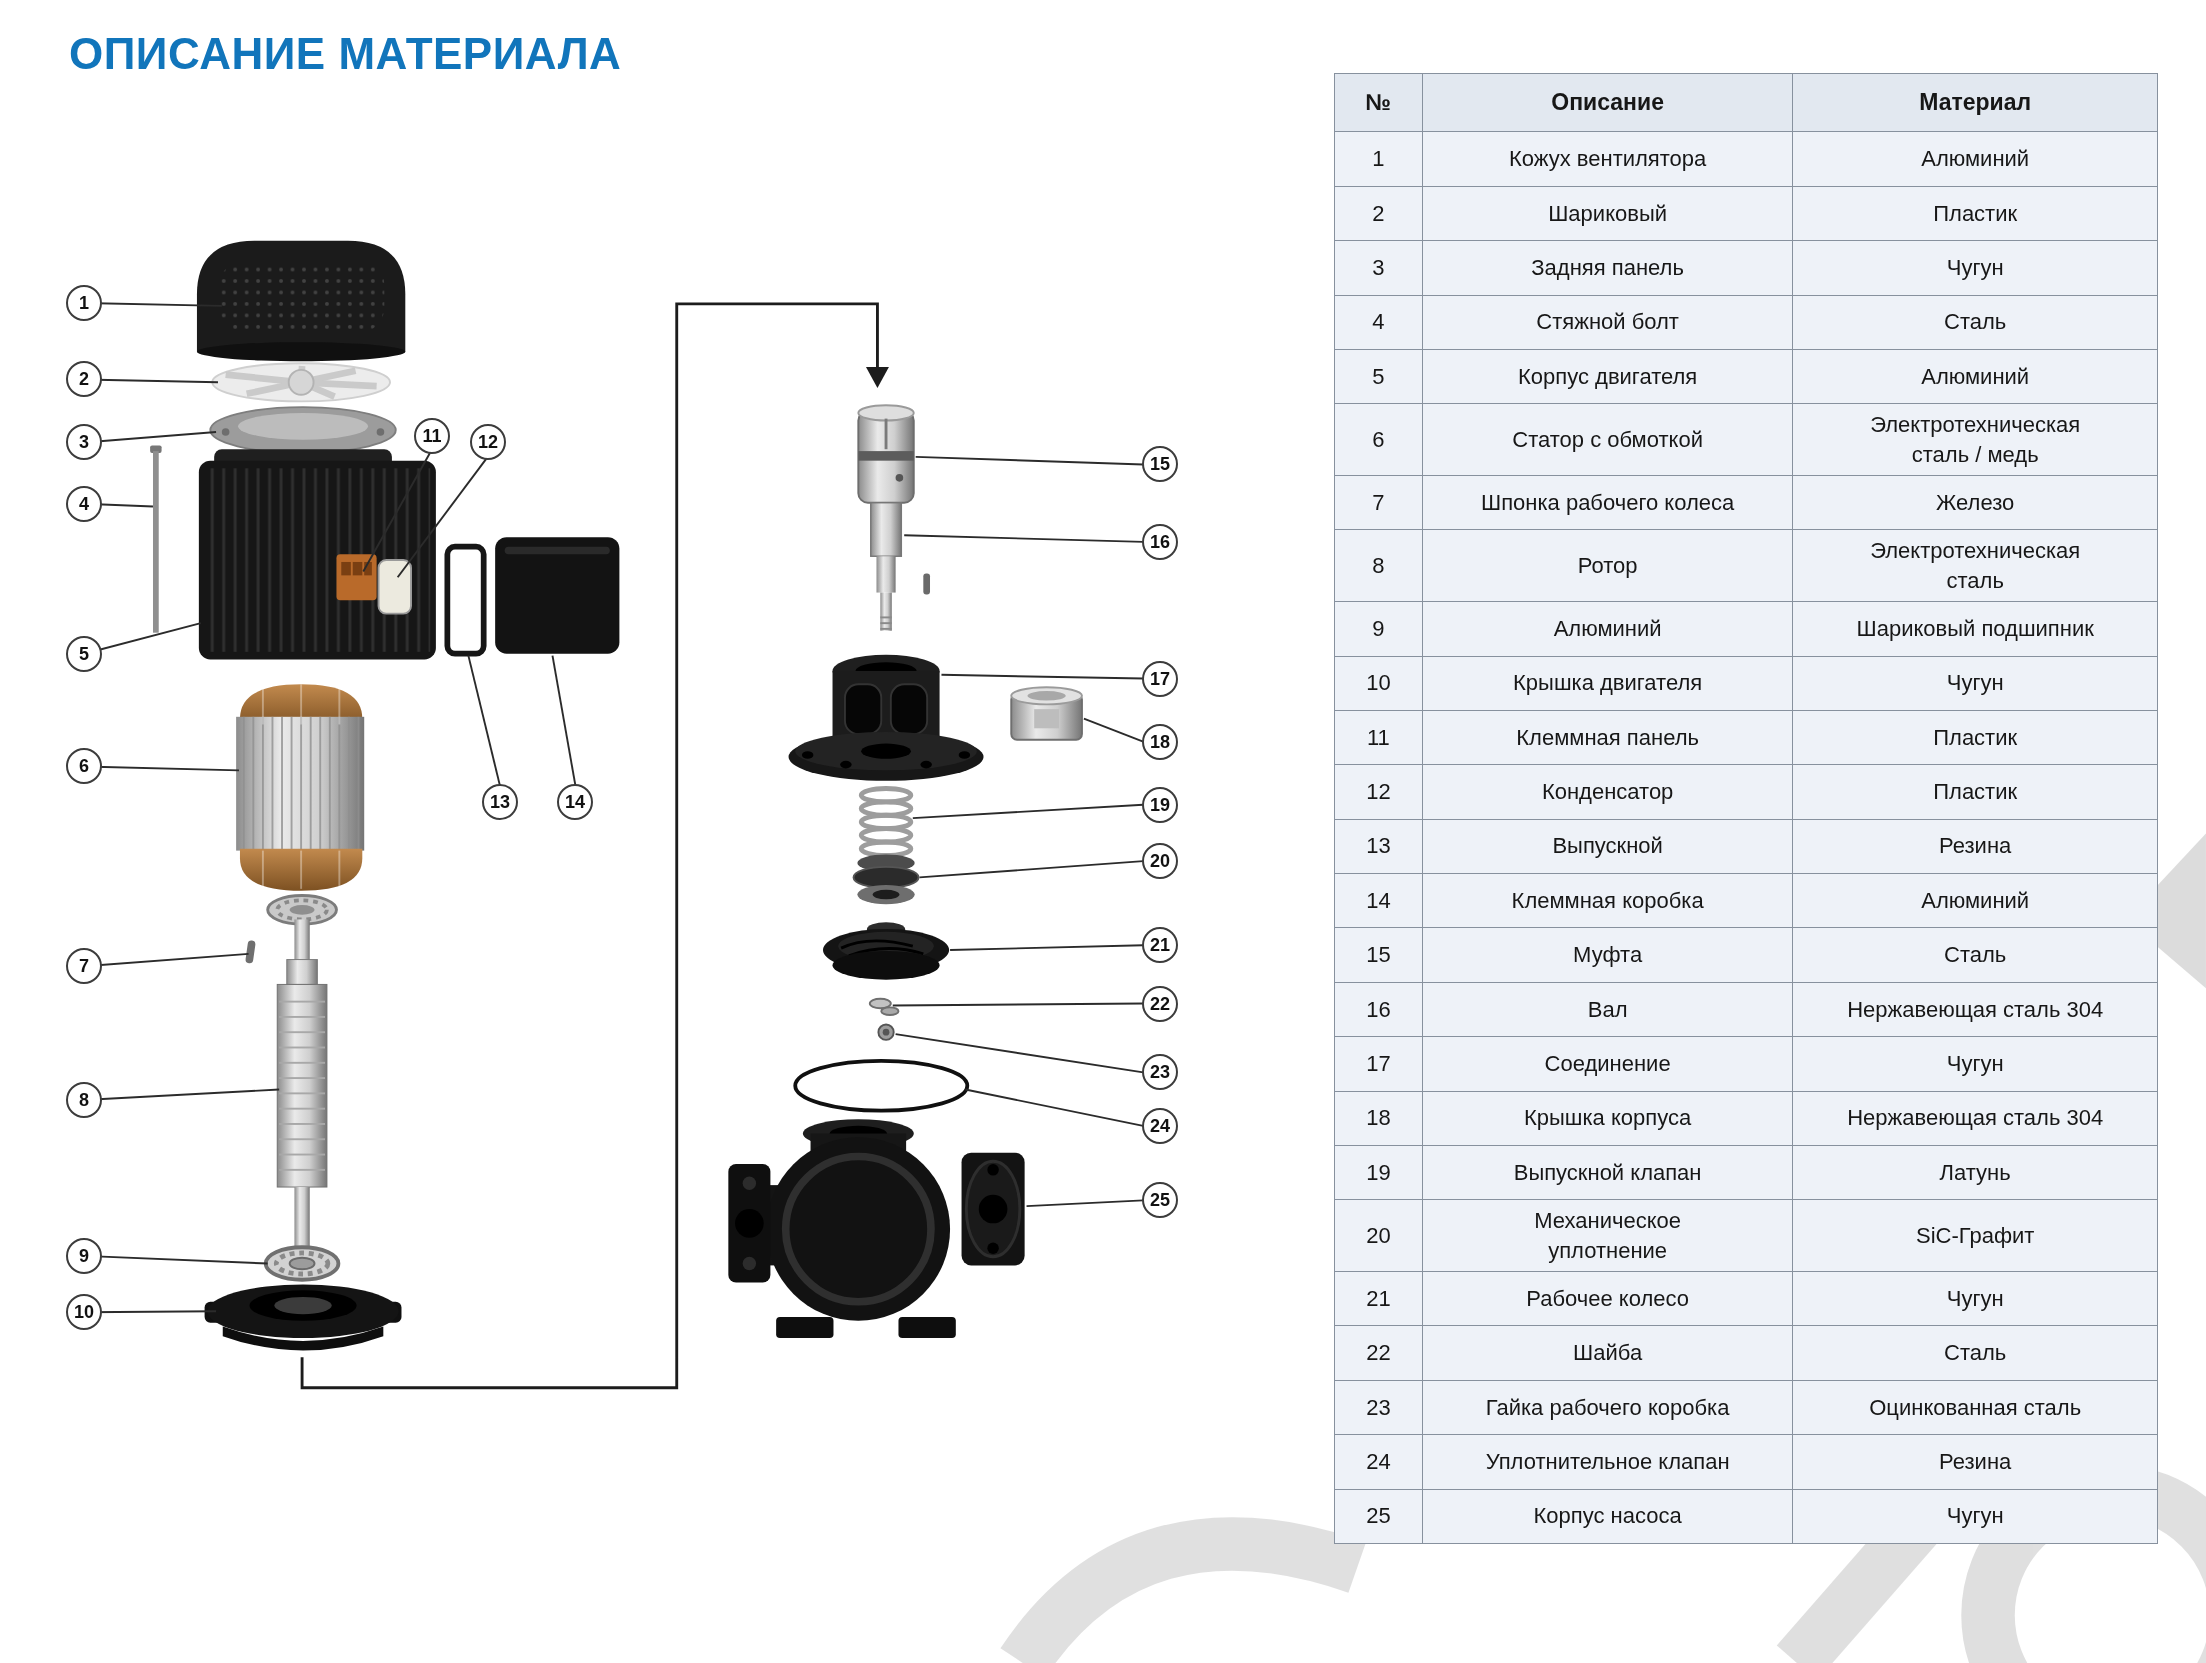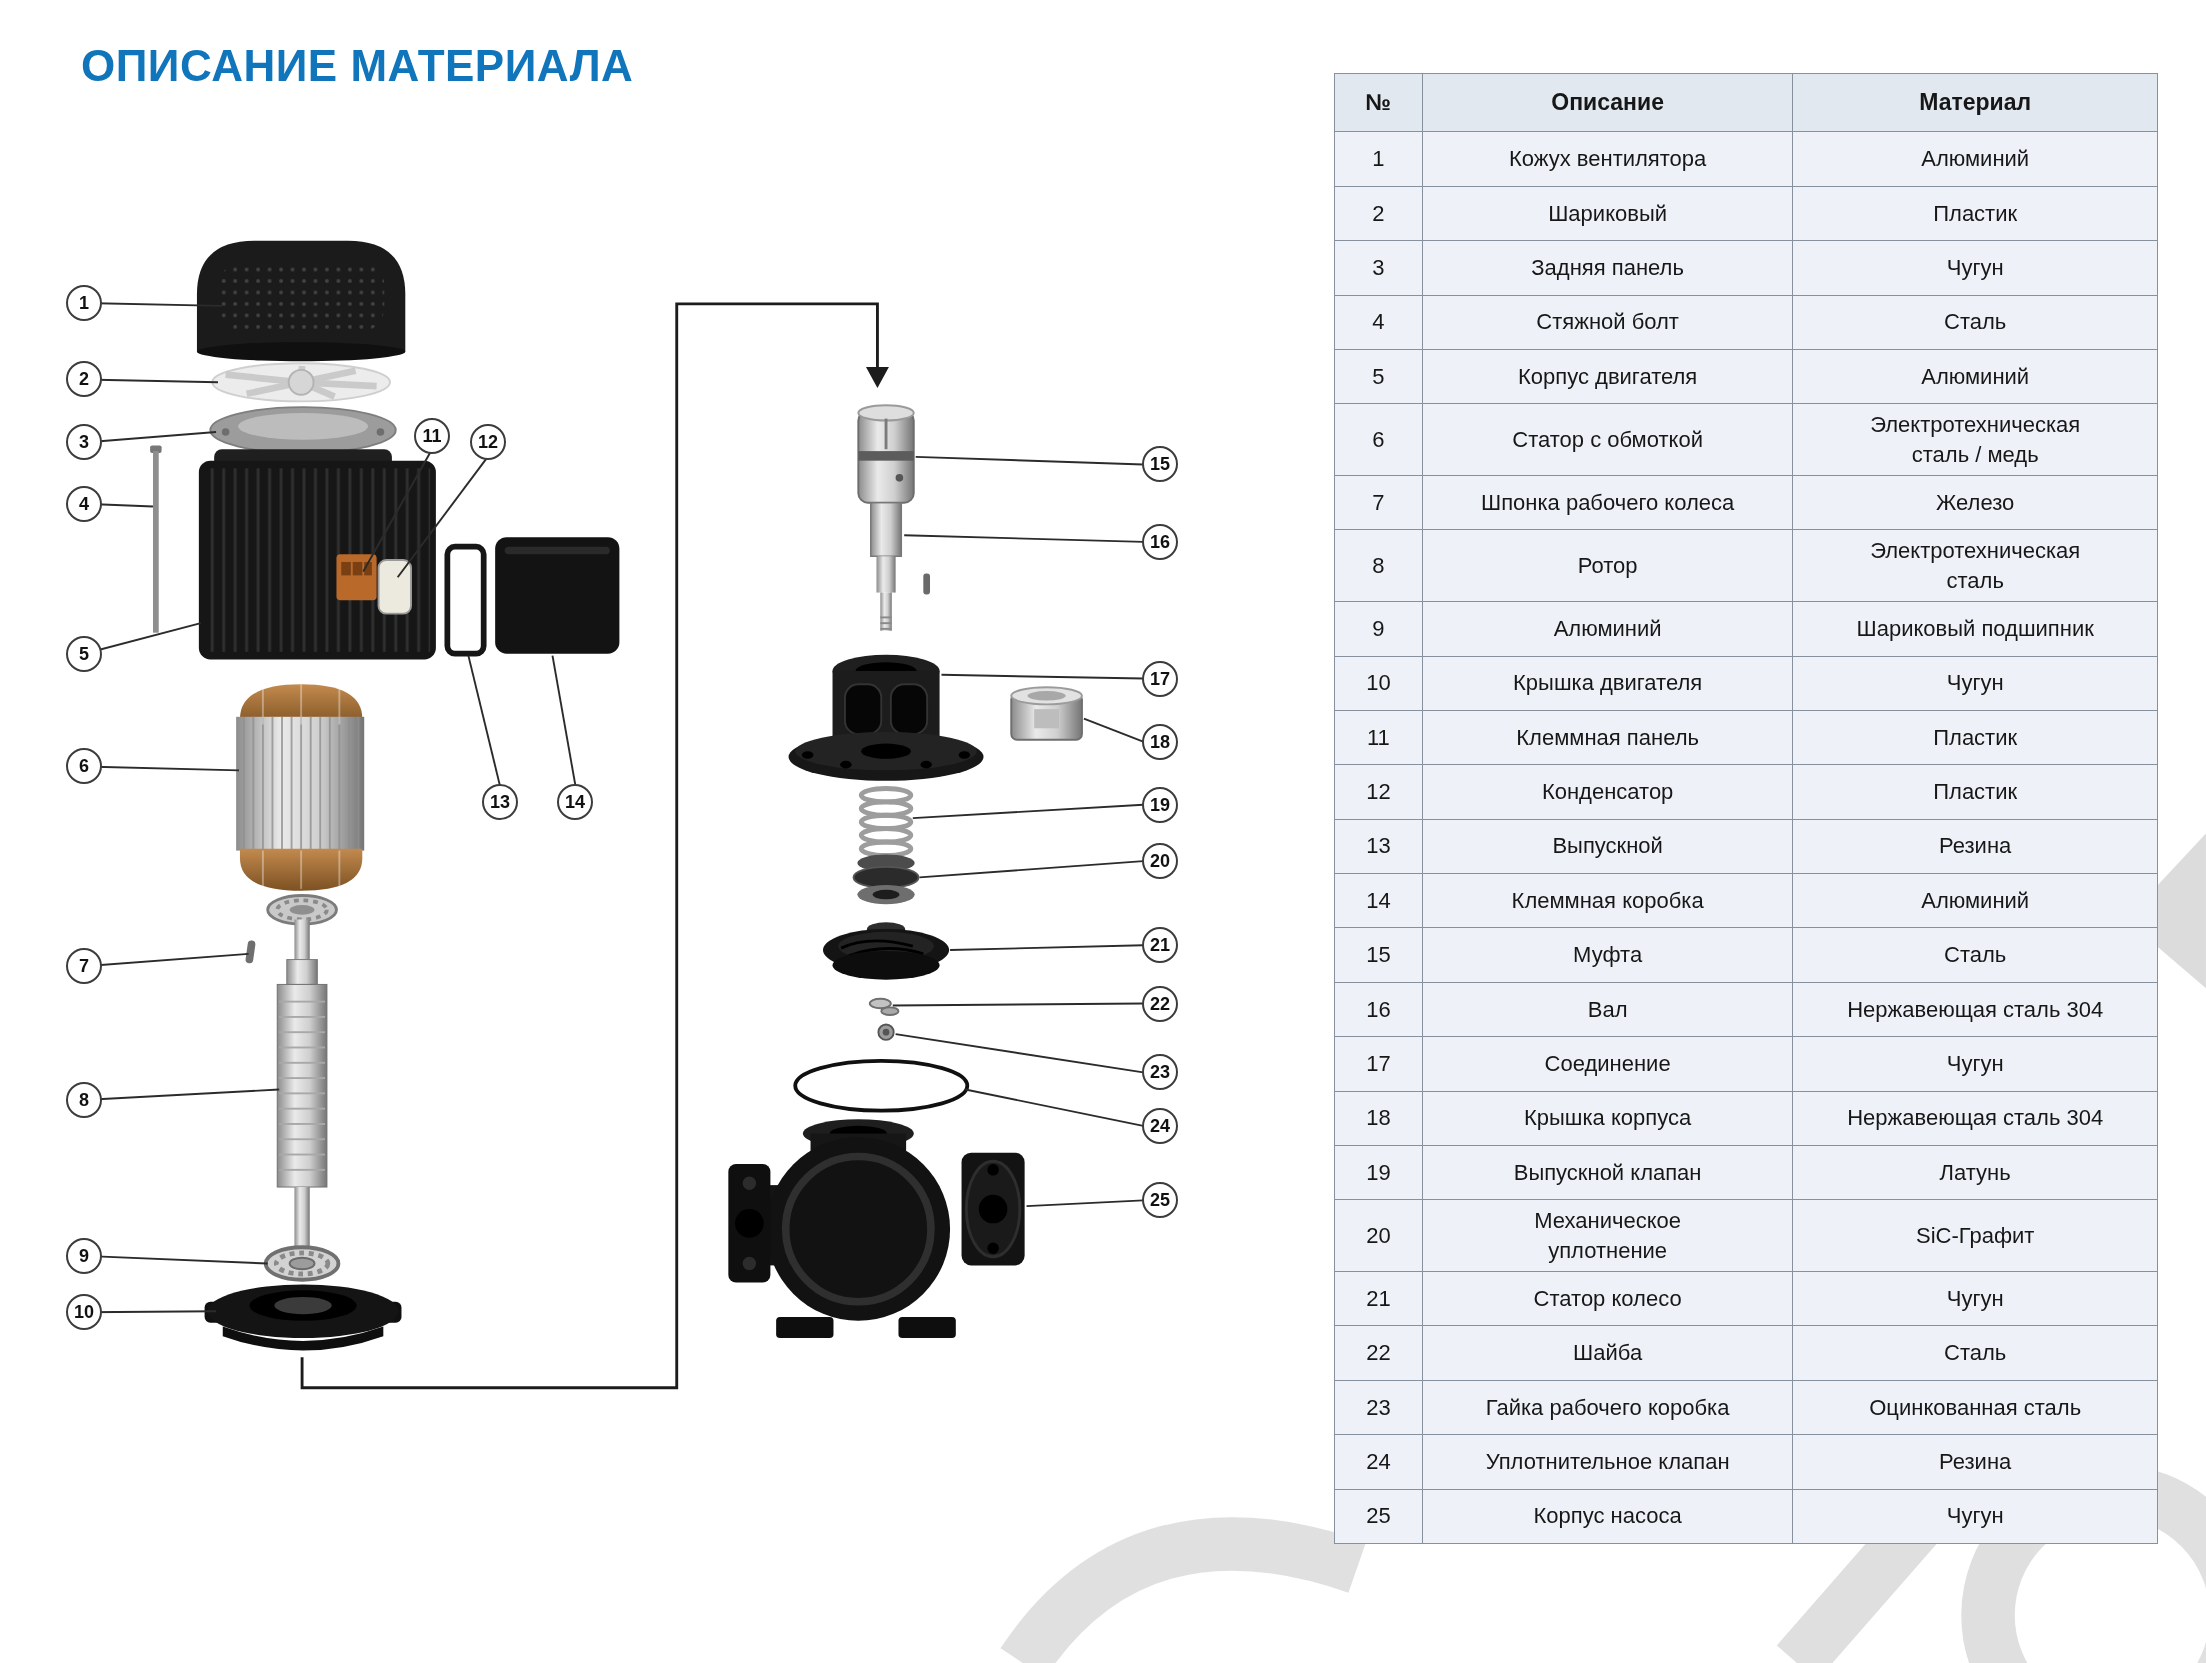--- a/index.html
+++ b/index.html
@@ -2,21 +2,21 @@
 <html><head>
 <meta charset="utf-8">
 <style>
   html,body { margin:0; padding:0; }
   body {
     width:2206px; height:1663px; position:relative; overflow:hidden;
     background:#ffffff;
     font-family:"Liberation Sans","DejaVu Sans",sans-serif;
   }
   .page-title {
-    position:absolute; left:69px; top:29px; margin:12px;
+    position:absolute; left:69px; top:29px; margin:0;
     font-size:44px; font-weight:800; letter-spacing:0.5px;
     color:#1175bb;
   }
   svg.diagram { position:absolute; left:0; top:0; z-index:1; }
   .callout {
     position:absolute; width:36px; height:36px; box-sizing:border-box;
     background:#ffffff; border:2.4px solid #3c3c3c; border-radius:50%;
     display:flex; align-items:center; justify-content:center;
     font-size:18px; font-weight:bold; color:#111; z-index:3;
   }
@@ -503,21 +503,21 @@
         <td>Латунь</td>
       </tr>
     <tr>
         <td>20</td>
         <td>Механическое
 уплотнение</td>
         <td>SiC-Графит</td>
       </tr>
     <tr>
         <td>21</td>
-        <td>Статор колесо</td>
+        <td>Рабочее колесо</td>
         <td>Чугун</td>
       </tr>
     <tr>
         <td>22</td>
         <td>Шайба</td>
         <td>Сталь</td>
       </tr>
     <tr>
         <td>23</td>
         <td>Гайка рабочего коробка</td>

